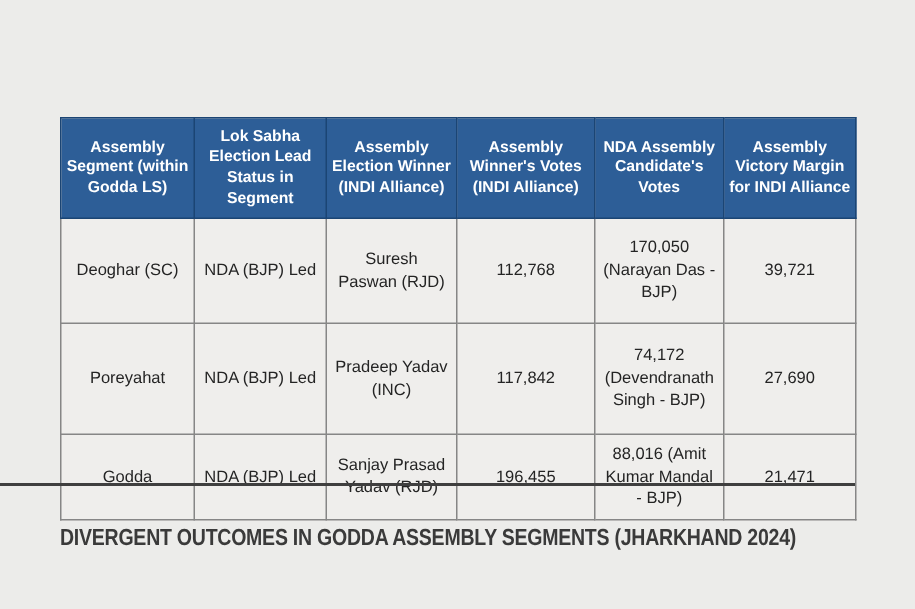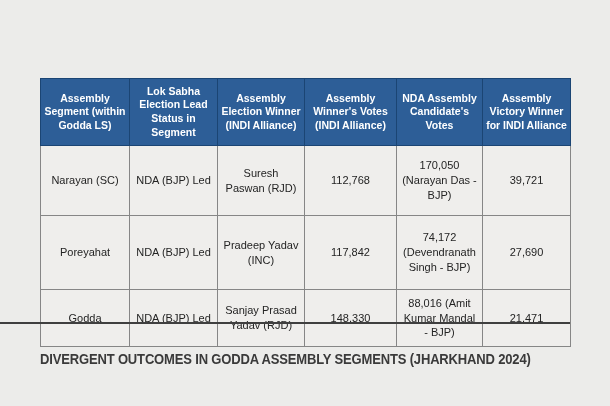--- a/index.html
+++ b/index.html
@@ -71,45 +71,45 @@
         <col class="c4">
         <col class="c5">
     </colgroup>
     <thead>
       <tr>
         <th>Assembly Segment (within Godda LS)</th>
         <th>Lok Sabha Election Lead Status in Segment</th>
         <th>Assembly Election Winner (INDI Alliance)</th>
         <th>Assembly Winner's Votes (INDI Alliance)</th>
         <th>NDA Assembly Candidate's Votes</th>
-        <th>Assembly Victory Winner for INDI Alliance</th>
+        <th>Assembly Victory Margin for INDI Alliance</th>
       </tr>
     </thead>
     <tbody>
       <tr class="r0">
-        <td>Narayan (SC)</td>
+        <td>Deoghar (SC)</td>
         <td>NDA (BJP) Led</td>
         <td>Suresh Paswan (RJD)</td>
         <td>112,768</td>
         <td>170,050 (Narayan Das - BJP)</td>
         <td>39,721</td>
       </tr>
       <tr class="r1">
         <td>Poreyahat</td>
         <td>NDA (BJP) Led</td>
         <td>Pradeep Yadav (INC)</td>
         <td>117,842</td>
         <td>74,172 (Devendranath Singh - BJP)</td>
         <td>27,690</td>
       </tr>
       <tr class="r2">
         <td>Godda</td>
         <td>NDA (BJP) Led</td>
         <td>Sanjay Prasad Yadav (RJD)</td>
-        <td>148,330</td>
+        <td>196,455</td>
         <td>88,016 (Amit Kumar Mandal - BJP)</td>
         <td>21,471</td>
       </tr>
     </tbody>
   </table>
 
   <div class="divider"></div>
 
   <div class="footer">
     <div class="caption">DIVERGENT OUTCOMES IN GODDA ASSEMBLY SEGMENTS (JHARKHAND 2024)</div>

